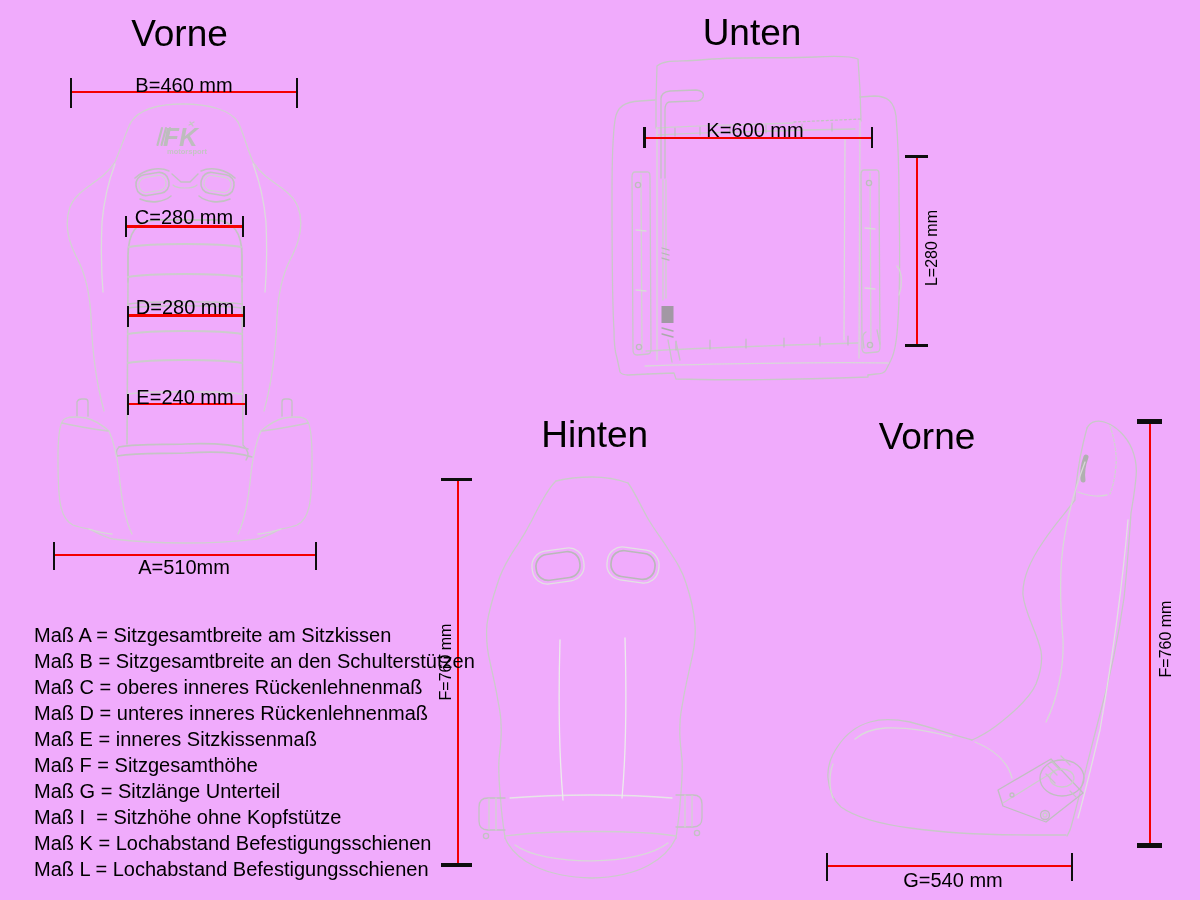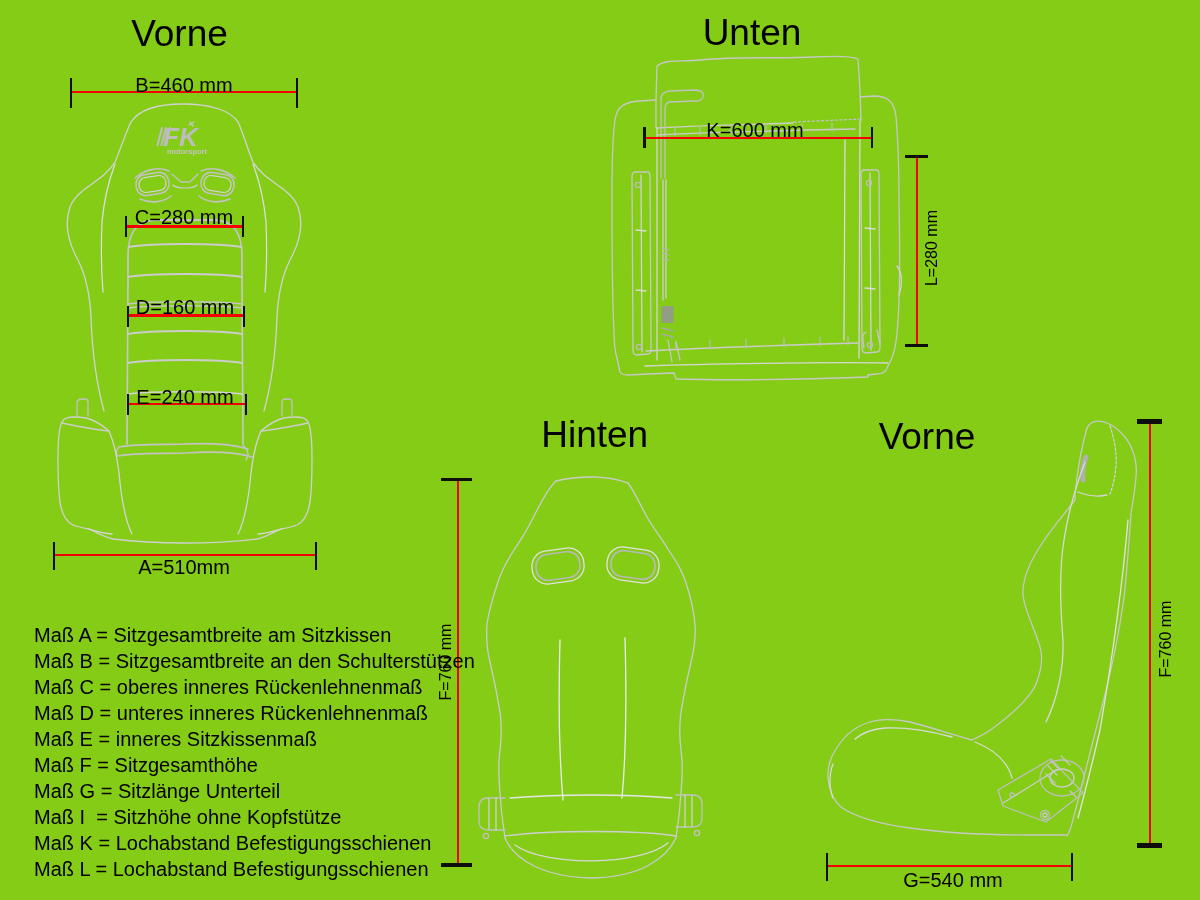--- a/index.html
+++ b/index.html
@@ -1,16 +1,16 @@
 <!DOCTYPE html>
 <html><head>
 <meta charset="utf-8">
 <style>
   html,body{margin:0;padding:0;background:#fff;}
-  #page{position:relative;width:1200px;height:900px;background:#84cc16;overflow:hidden;
+  #page{position:relative;width:1200px;height:900px;background:#f0abfc;overflow:hidden;
         font-family:"Liberation Sans", sans-serif;color:#000;}
   .title{position:absolute;font-size:37px;line-height:1;white-space:nowrap;transform:translateX(-50%);}
   .lbl{position:absolute;font-size:20px;line-height:1;white-space:nowrap;transform:translateX(-50%);}
   .rot{position:absolute;font-size:16px;line-height:1;white-space:nowrap;
        transform:translate(-50%,-50%) rotate(-90deg);}
   .rl{position:absolute;background:#f40000;height:2.4px;}
   .rlv{position:absolute;background:#f40000;width:2.4px;}
   .tk{position:absolute;background:#0e0e0e;}
   svg{position:absolute;}
   .legend{position:absolute;left:34px;top:621.9px;font-size:20px;line-height:26px;white-space:pre;}
@@ -219,21 +219,21 @@
 <div class="tk" style="left:241.5px;top:216px;width:2.2px;height:21px;"></div>
 
 <div class="lbl" style="left:184px;top:207px;">C=280 mm</div>
 
 <div class="rl" style="left:127.5px;top:314.2px;width:116.5px;"></div>
 
 <div class="tk" style="left:126.5px;top:305.5px;width:2.2px;height:21px;"></div>
 
 <div class="tk" style="left:243px;top:305.5px;width:2.2px;height:21px;"></div>
 
-<div class="lbl" style="left:185px;top:296.5px;">D=160 mm</div>
+<div class="lbl" style="left:185px;top:296.5px;">D=280 mm</div>
 
 <div class="rl" style="left:128px;top:402.8px;width:118px;"></div>
 
 <div class="tk" style="left:127px;top:393.5px;width:2.2px;height:21.5px;"></div>
 
 <div class="tk" style="left:244.5px;top:393.5px;width:2.2px;height:21.5px;"></div>
 
 <div class="lbl" style="left:185px;top:387px;">E=240 mm</div>
 
 <div class="rl" style="left:54px;top:553.5px;width:262px;"></div>

